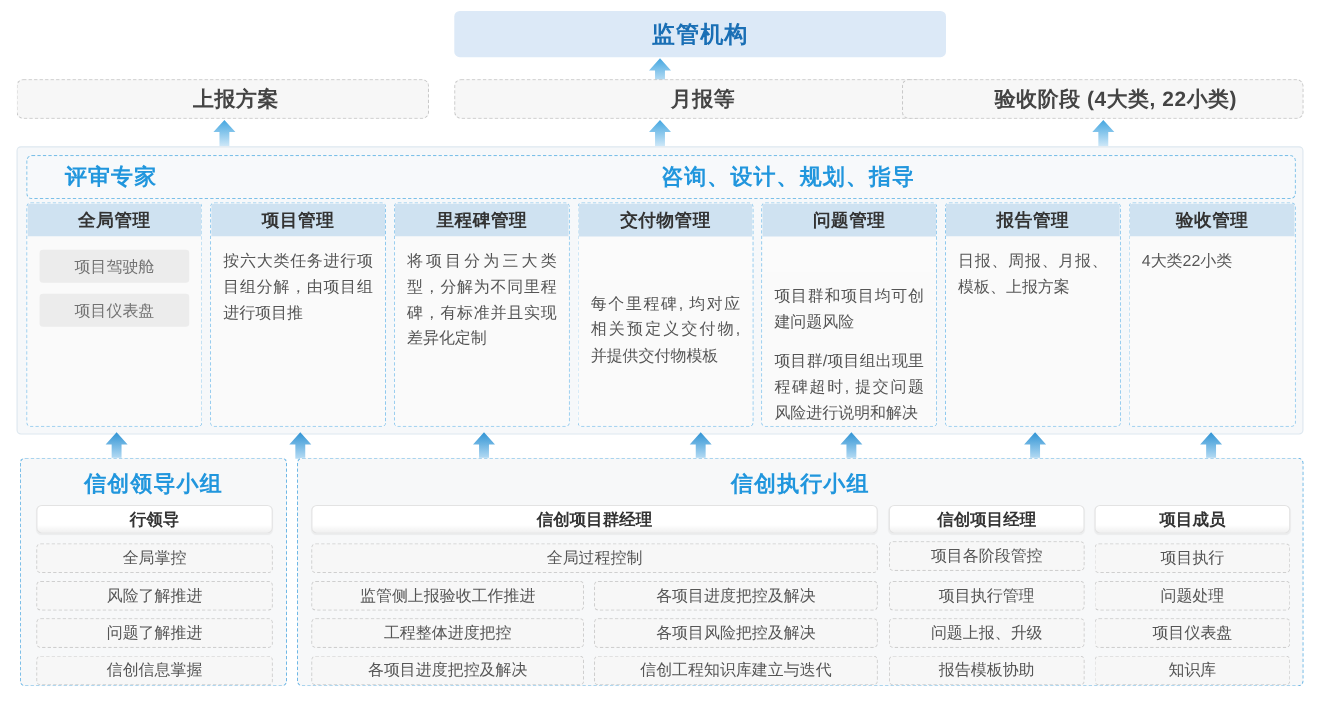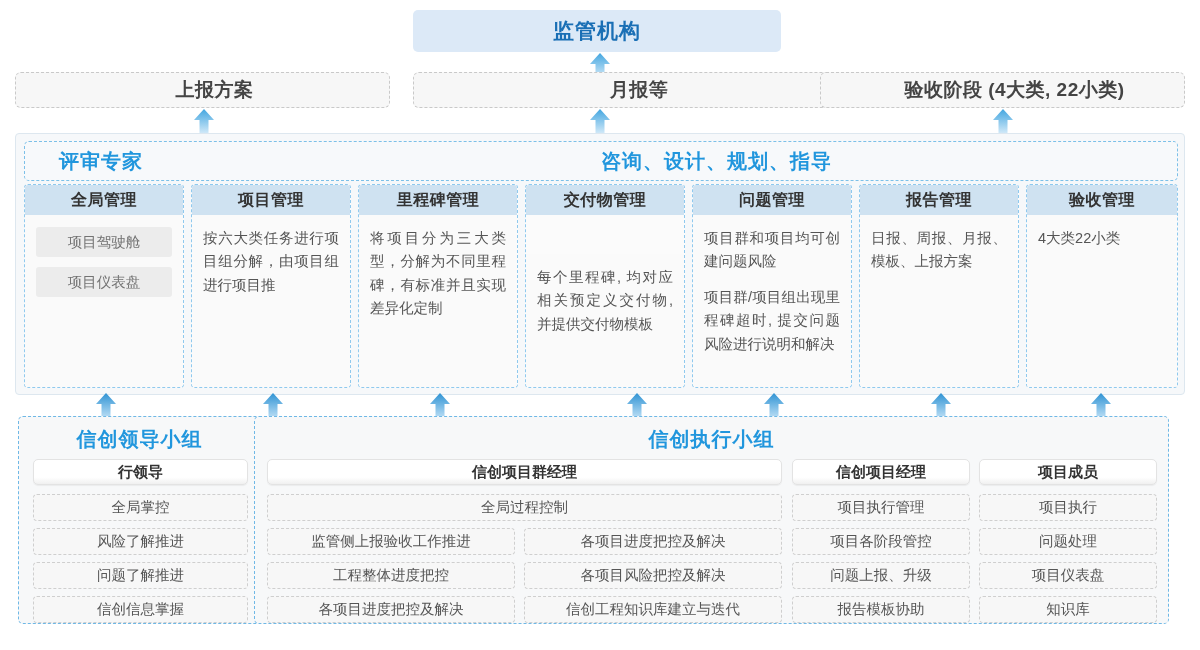--- a/index.html
+++ b/index.html
@@ -138,21 +138,21 @@
     height: 27px;
     display: flex; align-items: center; justify-content: center;
     font-size: 14.5px; color: #555;
   }
 </style>
 </head>
 <body>
 
 <div id="root">
 
-  <div class="abs top-authority" style="left:413px; top:10px; width:368px; height:42px;">
+  <div class="abs top-authority" style="left:413px; top:10px; width:447px; height:42px;">
     <span>监管机构</span>
   </div>
 
   <div class="arrow" style="left:589px; top:52px;">
     <svg viewBox="0 0 22 26">
         <defs>
           <linearGradient id="ga" x1="0" y1="1" x2="0" y2="0">
       <stop offset="0" stop-color="#cfe8f8"></stop>
             <stop offset="1" stop-color="#43a6e0"></stop>
           </linearGradient>
@@ -222,21 +222,21 @@
       </div>
     </div>
 
     <div class="col" style="left:509px; top:50px; width:160px; height:204px;gap:39px;">
       <div class="col-head">交付物管理</div>
       <div class="col-body">
         <p>每个里程碑, 均对应相关预定义交付物, 并提供交付物模板</p>
       </div>
     </div>
 
-    <div class="col" style="left:676px; top:50px; width:160px; height:204px;">
+    <div class="col" style="left:676px; top:50px; width:160px; height:204px;gap:32px;">
       <div class="col-head">问题管理</div>
       <div class="col-body">
         <p>项目群和项目均可创建问题风险</p>
         <p>项目群/项目组出现里程碑超时, 提交问题风险进行说明和解决</p>
       </div>
     </div>
 
     <div class="col" style="left:843px; top:50px; width:160px; height:204px;">
       <div class="col-head">报告管理</div>
       <div class="col-body">
@@ -298,21 +298,21 @@
     <div class="grp-title">信创领导小组</div>
     <div class="abs" style="left:14px; top:42px; width:215px;">
       <div class="role-head">行领导</div>
       <div class="task" style="margin-top:9px;">全局掌控</div>
       <div class="task" style="margin-top:7px;">风险了解推进</div>
       <div class="task" style="margin-top:7px;">问题了解推进</div>
       <div class="task" style="margin-top:7px;">信创信息掌握</div>
     </div>
   </div>
 
-  <div class="grp" style="left:254px; top:416px; width:915px; height:208px;">
+  <div class="grp" style="left:270px; top:416px; width:915px; height:208px;">
     <div class="grp-title">信创执行小组</div>
 
     <div class="abs" style="left:12px; top:42px; width:515px;">
       <div class="role-head">信创项目群经理</div>
       <div class="task" style="margin-top:9px;">全局过程控制</div>
       <div style="display:flex; gap:9px; margin-top:7px;">
         <div style="flex:0 0 248px;">
           <div class="task">监管侧上报验收工作推进</div>
           <div class="task" style="margin-top:7px;">工程整体进度把控</div>
           <div class="task" style="margin-top:7px;">各项目进度把控及解决</div>
@@ -320,22 +320,22 @@
         <div style="flex:1 1 auto;">
           <div class="task">各项目进度把控及解决</div>
           <div class="task" style="margin-top:7px;">各项目风险把控及解决</div>
           <div class="task" style="margin-top:7px;">信创工程知识库建立与迭代</div>
         </div>
       </div>
     </div>
 
     <div class="abs" style="left:537px; top:42px; width:178px;">
       <div class="role-head">信创项目经理</div>
+      <div class="task" style="margin-top:7px;">项目各阶段管控</div>
       <div class="task" style="margin-top:9px;">项目执行管理</div>
-      <div class="task" style="margin-top:7px;">项目各阶段管控</div>
       <div class="task" style="margin-top:7px;">问题上报、升级</div>
       <div class="task" style="margin-top:7px;">报告模板协助</div>
     </div>
 
     <div class="abs" style="left:724px; top:42px; width:178px;">
       <div class="role-head">项目成员</div>
       <div class="task" style="margin-top:9px;">项目执行</div>
       <div class="task" style="margin-top:7px;">问题处理</div>
       <div class="task" style="margin-top:7px;">项目仪表盘</div>
       <div class="task" style="margin-top:7px;">知识库</div>

